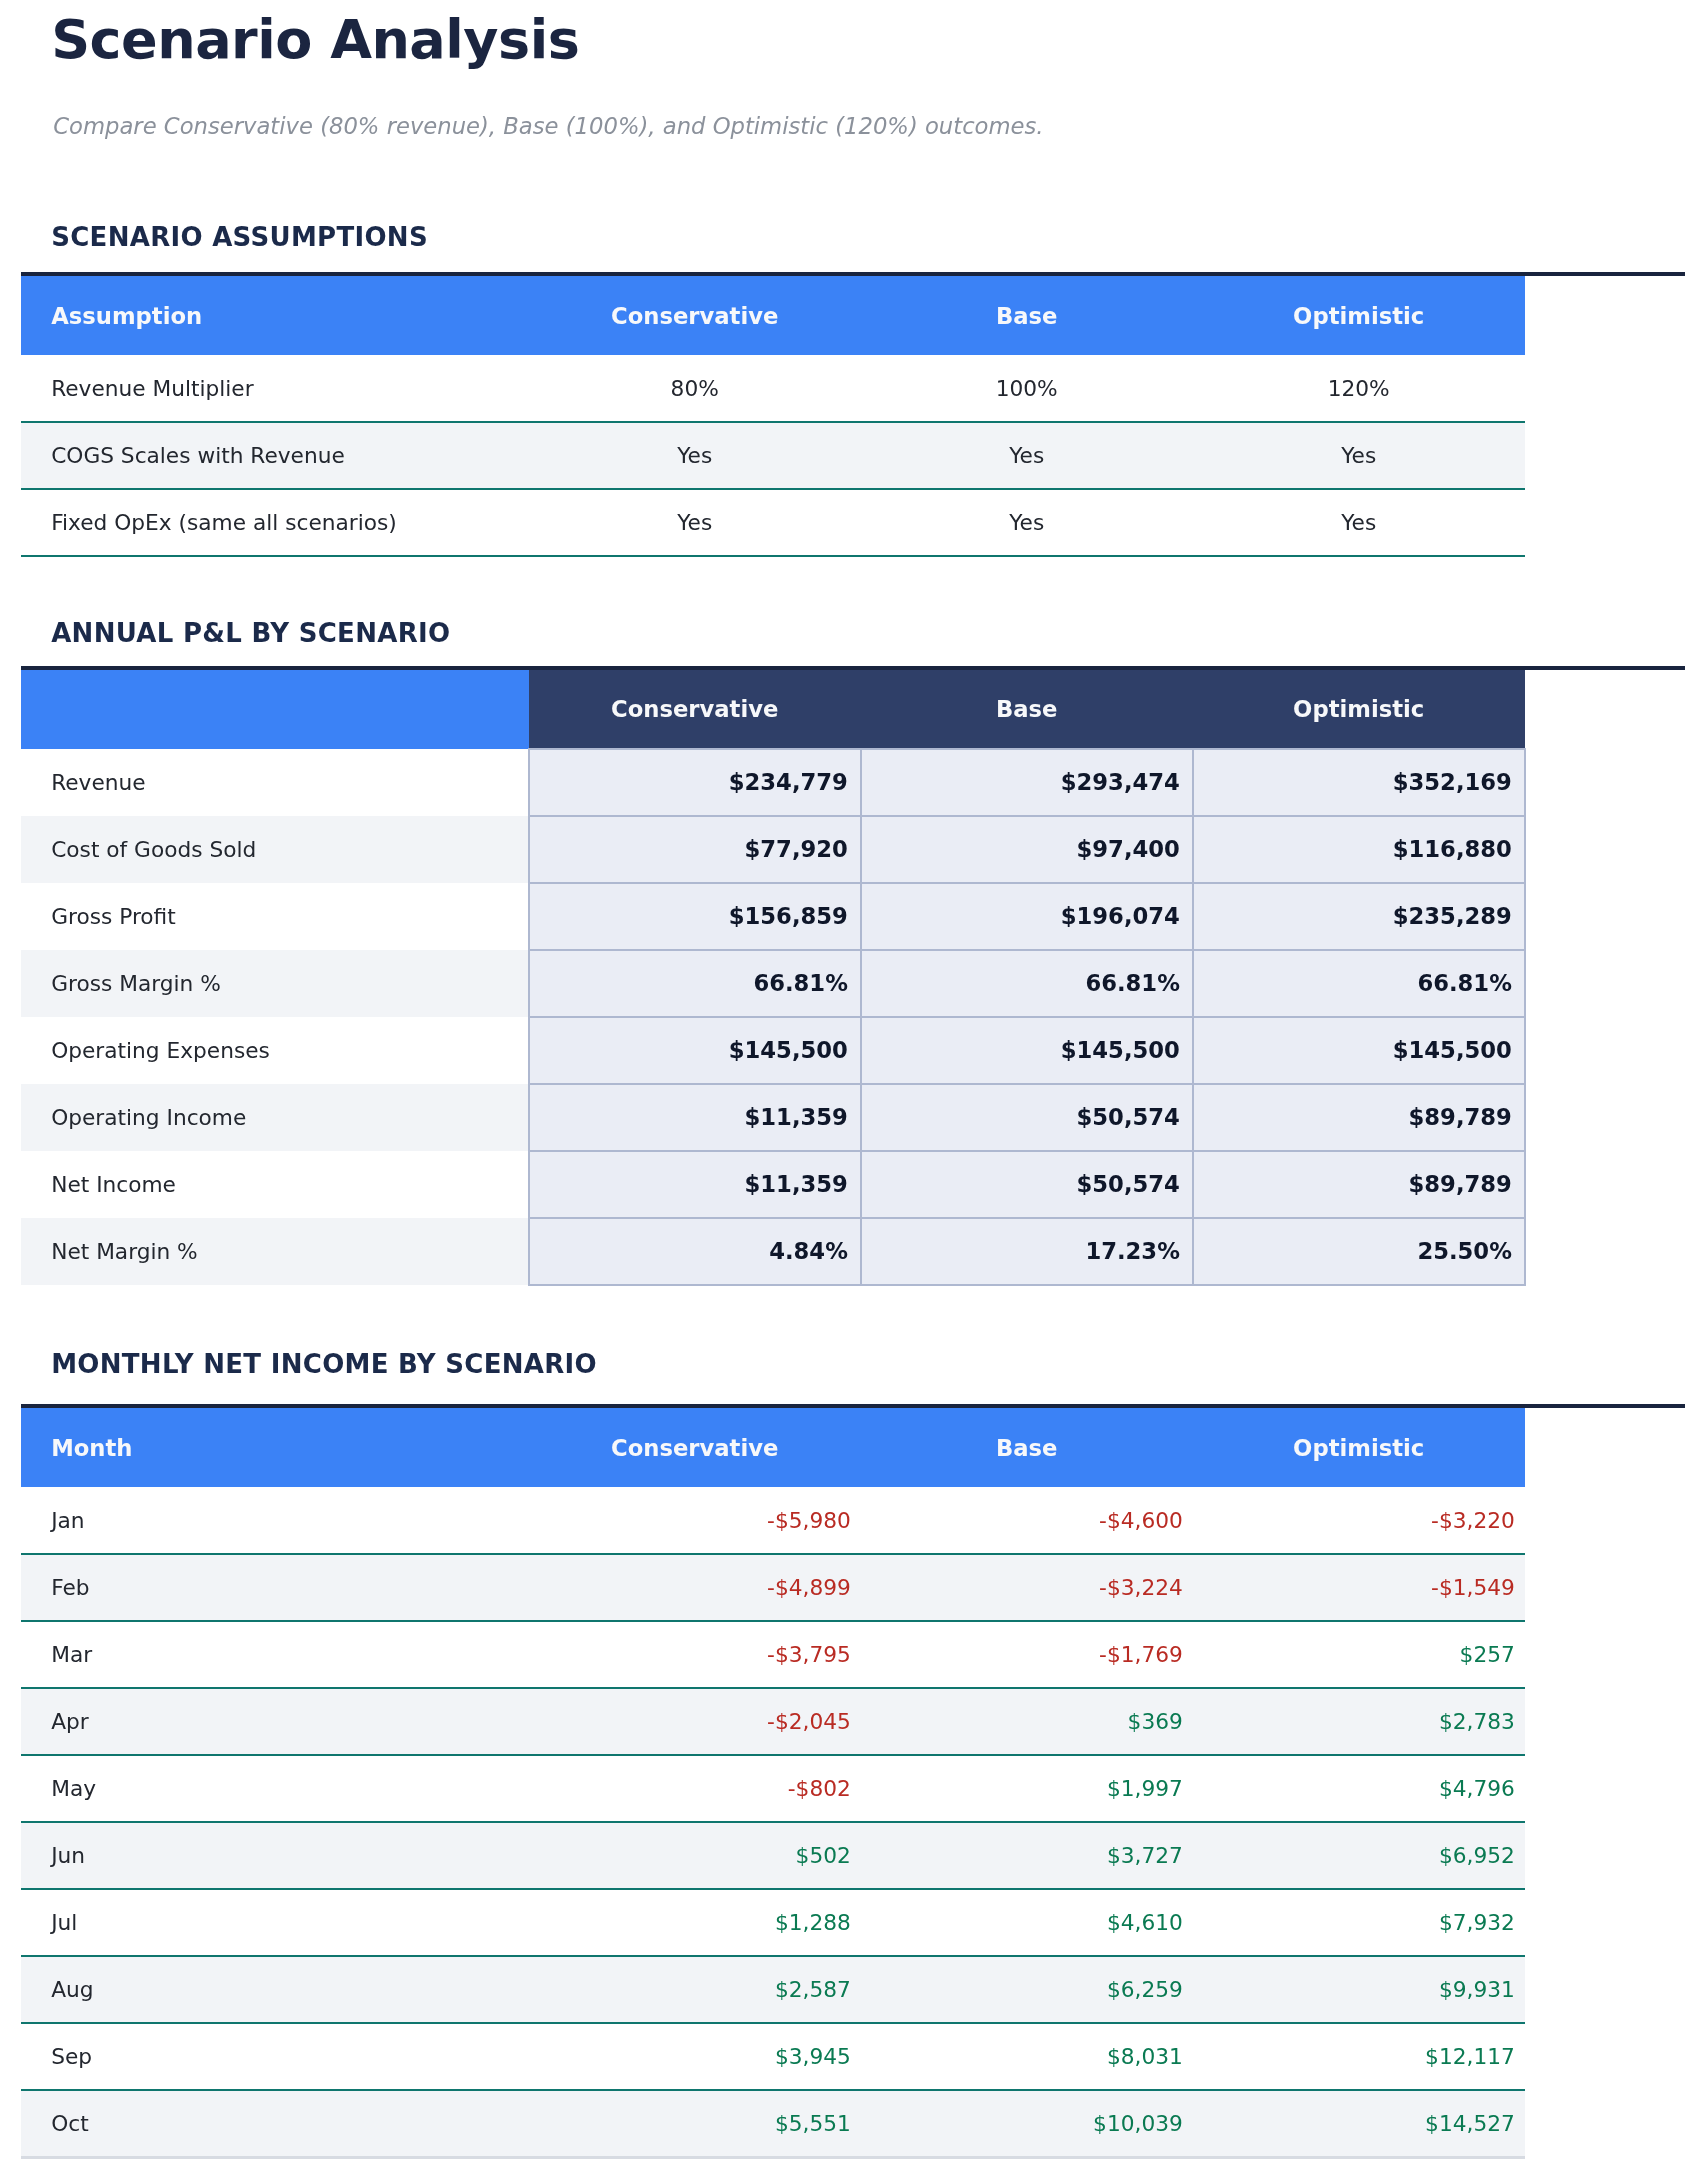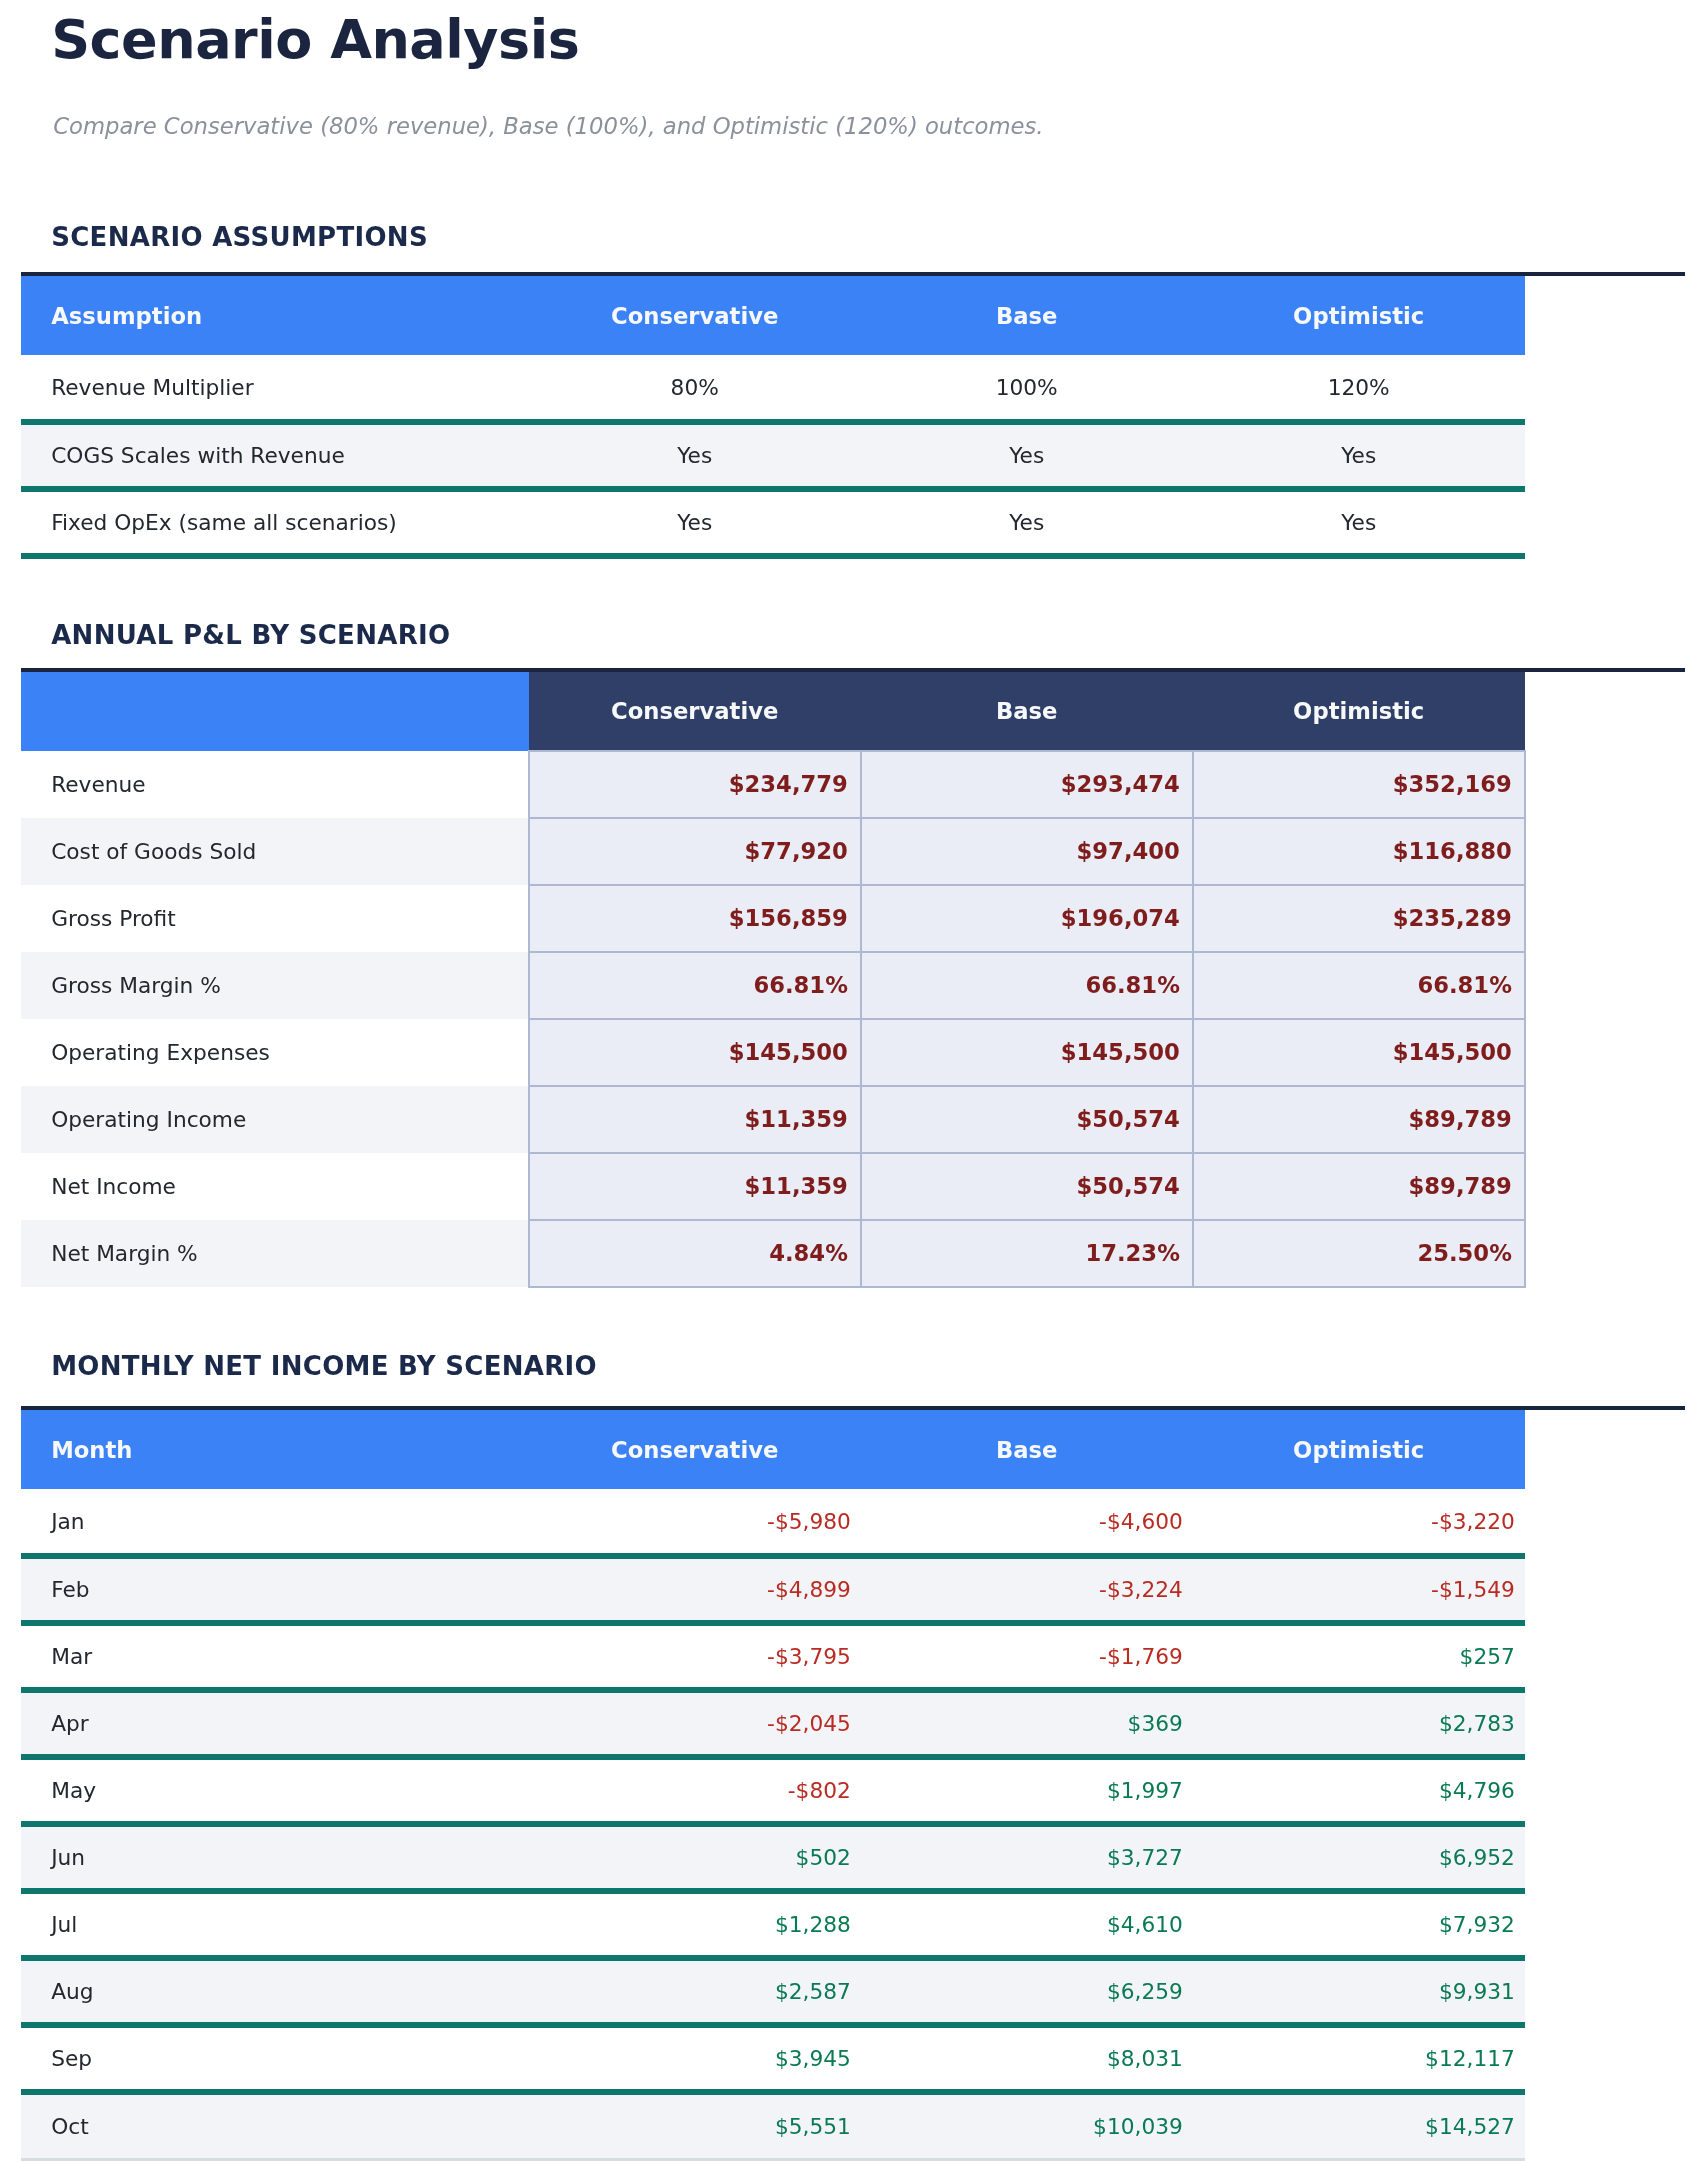--- a/index.html
+++ b/index.html
@@ -63,21 +63,21 @@
     font-size: 22.7px;
     height: 79px;
     text-align: center;
     padding: 0;
   }
   thead th.h-left { text-align: left; padding-left: 30.5px; }
 
   tbody td { height: 67px; padding: 0; }
 
   
-  .assume tbody td, .monthly tbody td { border-bottom: 6px solid #0f766e; }
+  .assume tbody td, .monthly tbody td { border-bottom: 2px solid #0f766e; }
   .assume tbody tr:nth-child(even) td,
   .monthly tbody tr:nth-child(even) td { background: #f2f4f7; }
   .assume td.label, .monthly td.label {
     text-align: left; padding-left: 30.5px; color: #23272f;
   }
   .assume td.val { text-align: center; color: #23272f; margin-top: 16px; }
   .monthly td.val { text-align: right; padding-right: 9.9px; }
   .monthly tbody tr:last-child td { border-bottom: 3px solid #d7dbe2; }
 
   
@@ -86,21 +86,21 @@
     text-align: left; padding-left: 30.5px; color: #23272f; border: none;
   }
   .annual tbody tr:nth-child(even) td.label { background: #f2f4f7; }
   .annual tbody td.val {
     background: #eaedf5;
     border: 2px solid #aeb8d0;
     font-weight: 700;
     font-size: 22.7px;
     text-align: right;
     padding-right: 11.8px;
-    color: #7f1d1d;
+    color: #0f172a;
   }
 
   .neg { color: #b92b23; }
   .pos { color: #0a7a52; }
 </style>
 </head>
 <body>
 
 <div class="content">
 

